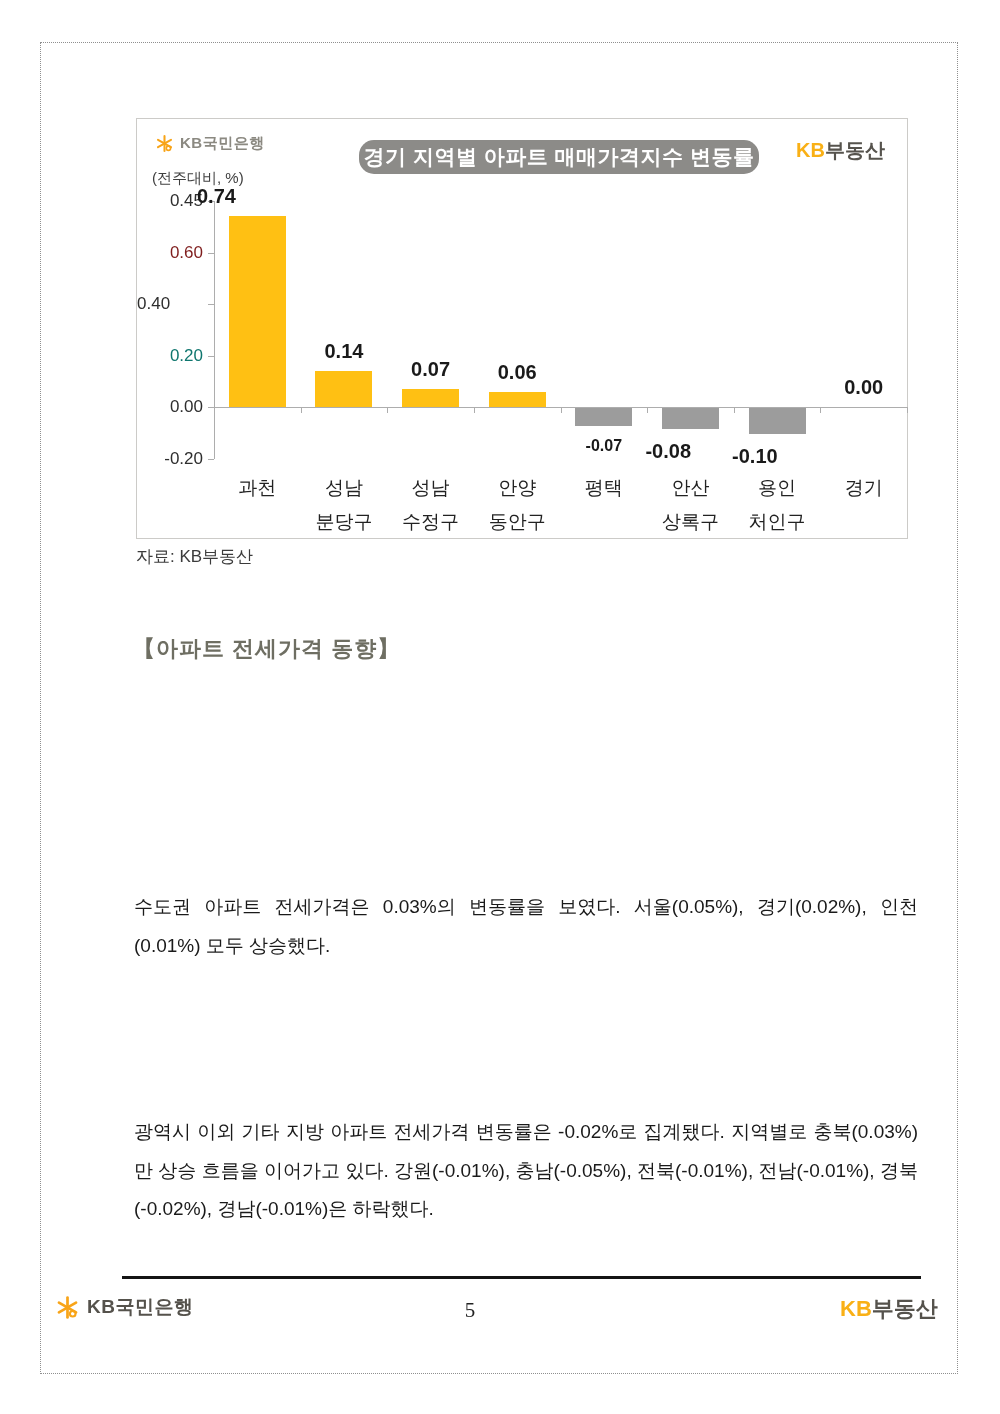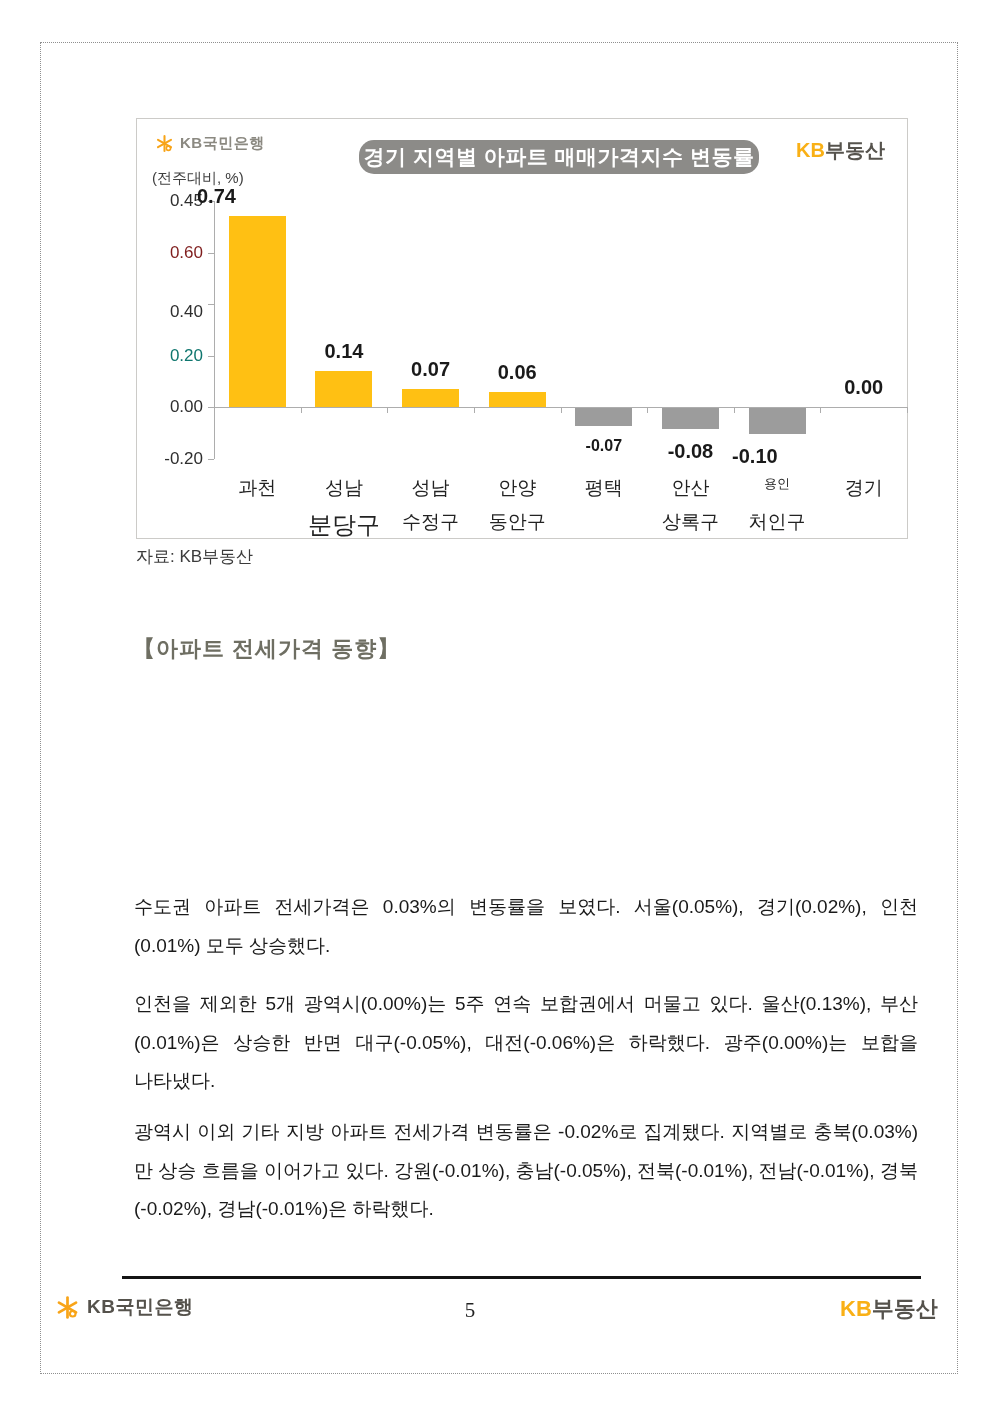--- a/index.html
+++ b/index.html
@@ -87,70 +87,69 @@
     </div>
     <div class="unit-label">(전주대비, %)</div>
     <div id="plot">
         <div style="position: absolute; left: 77px; top: 82px; width: 1px; height: 257.5px; background: rgb(173, 173, 173);"></div>
         <div style="position: absolute; left: 77px; top: 288px; width: 693px; height: 1px; background: rgb(173, 173, 173);"></div>
         <div style="position: absolute; left: 71px; top: 82px; width: 6px; height: 1px; background: rgb(173, 173, 173);"></div>
         <div style="position: absolute; left: 0px; top: 71px; width: 66px; height: 22px; line-height: 22px; text-align: right; font-size: 17px; color: rgb(46, 46, 46);">0.45</div>
         <div style="position: absolute; left: 71px; top: 133.5px; width: 6px; height: 1px; background: rgb(173, 173, 173);"></div>
         <div style="position: absolute; left: 0px; top: 122.5px; width: 66px; height: 22px; line-height: 22px; text-align: right; font-size: 17px; color: #7f1d1d;">0.60</div>
         <div style="position: absolute; left: 71px; top: 185px; width: 6px; height: 1px; background: rgb(173, 173, 173);"></div>
-        <div style="position: absolute; left: 0px; top: 182px; width: 66px; height: 22px; line-height: 22px; text-align: right; font-size: 17px; color: rgb(46, 46, 46);">0.40</div>
+        <div style="position: absolute; left: 0px; top: 174px; width: 66px; height: 22px; line-height: 22px; text-align: left; font-size: 17px; color: rgb(46, 46, 46);">0.40</div>
         <div style="position: absolute; left: 71px; top: 236.5px; width: 6px; height: 1px; background: rgb(173, 173, 173);"></div>
         <div style="position: absolute; left: 0px; top: 225.5px; width: 66px; height: 22px; line-height: 22px; text-align: right; font-size: 17px; color: #0f766e;">0.20</div>
         <div style="position: absolute; left: 71px; top: 288px; width: 6px; height: 1px; background: rgb(173, 173, 173);"></div>
         <div style="position: absolute; left: 0px; top: 277px; width: 66px; height: 22px; line-height: 22px; text-align: right; font-size: 17px; color: rgb(46, 46, 46);">0.00</div>
         <div style="position: absolute; left: 71px; top: 339.5px; width: 6px; height: 1px; background: rgb(173, 173, 173);"></div>
         <div style="position: absolute; left: 0px; top: 328.5px; width: 66px; height: 22px; line-height: 22px; text-align: right; font-size: 17px; color: rgb(46, 46, 46);">-0.20</div>
         <div style="position: absolute; left: 163.625px; top: 288px; width: 1px; height: 6px; background: rgb(173, 173, 173);"></div>
         <div style="position: absolute; left: 250.25px; top: 288px; width: 1px; height: 6px; background: rgb(173, 173, 173);"></div>
         <div style="position: absolute; left: 336.875px; top: 288px; width: 1px; height: 6px; background: rgb(173, 173, 173);"></div>
         <div style="position: absolute; left: 423.5px; top: 288px; width: 1px; height: 6px; background: rgb(173, 173, 173);"></div>
         <div style="position: absolute; left: 510.125px; top: 288px; width: 1px; height: 6px; background: rgb(173, 173, 173);"></div>
         <div style="position: absolute; left: 596.75px; top: 288px; width: 1px; height: 6px; background: rgb(173, 173, 173);"></div>
         <div style="position: absolute; left: 683.375px; top: 288px; width: 1px; height: 6px; background: rgb(173, 173, 173);"></div>
         <div style="position: absolute; left: 770px; top: 288px; width: 1px; height: 6px; background: rgb(173, 173, 173);"></div>
         <div style="position: absolute; left: 91.8125px; top: 97.45px; width: 57px; height: 190.55px; background: rgb(255, 192, 19);"></div>
         <div style="position: absolute; left: 60px; top: 66.45px; width: 90px; font-size: 20px; font-weight: 700; color: rgb(26, 26, 26);">0.74</div>
         <div style="position: absolute; left: 77px; top: 356px; width: 86.625px; text-align: center; font-size: 19px; color: rgb(34, 34, 34);">과천</div>
         <div style="position: absolute; left: 178.438px; top: 251.95px; width: 57px; height: 36.05px; background: rgb(255, 192, 19);"></div>
         <div style="position: absolute; left: 161.938px; top: 220.95px; width: 90px; text-align: center; font-size: 20px; font-weight: 700; color: rgb(26, 26, 26);">0.14</div>
         <div style="position: absolute; left: 163.625px; top: 356px; width: 86.625px; text-align: center; font-size: 19px; color: rgb(34, 34, 34);">성남</div>
-        <div style="position: absolute; left: 163.625px; top: 390px; width: 86.625px; text-align: center; font-size: 24px; color: rgb(34, 34, 34);">분당구</div>
+        <div style="position: absolute; left: 163.625px; top: 390px; width: 86.625px; text-align: center; font-size: 19px; color: rgb(34, 34, 34);">분당구</div>
         <div style="position: absolute; left: 265.062px; top: 269.975px; width: 57px; height: 18.025px; background: rgb(255, 192, 19);"></div>
         <div style="position: absolute; left: 248.562px; top: 238.975px; width: 90px; text-align: center; font-size: 20px; font-weight: 700; color: rgb(26, 26, 26);">0.07</div>
         <div style="position: absolute; left: 250.25px; top: 356px; width: 86.625px; text-align: center; font-size: 19px; color: rgb(34, 34, 34);">성남</div>
         <div style="position: absolute; left: 250.25px; top: 390px; width: 86.625px; text-align: center; font-size: 19px; color: rgb(34, 34, 34);">수정구</div>
         <div style="position: absolute; left: 351.688px; top: 272.55px; width: 57px; height: 15.45px; background: rgb(255, 192, 19);"></div>
         <div style="position: absolute; left: 335.188px; top: 241.55px; width: 90px; text-align: center; font-size: 20px; font-weight: 700; color: rgb(26, 26, 26);">0.06</div>
         <div style="position: absolute; left: 336.875px; top: 356px; width: 86.625px; text-align: center; font-size: 19px; color: rgb(34, 34, 34);">안양</div>
         <div style="position: absolute; left: 336.875px; top: 390px; width: 86.625px; text-align: center; font-size: 19px; color: rgb(34, 34, 34);">동안구</div>
         <div style="position: absolute; left: 438.312px; top: 289px; width: 57px; height: 18.025px; background: rgb(156, 156, 156);"></div>
         <div style="position: absolute; left: 421.812px; top: 318.025px; width: 90px; text-align: center; font-size: 16px; font-weight: 700; color: rgb(26, 26, 26);">-0.07</div>
         <div style="position: absolute; left: 423.5px; top: 356px; width: 86.625px; text-align: center; font-size: 19px; color: rgb(34, 34, 34);">평택</div>
         <div style="position: absolute; left: 524.938px; top: 289px; width: 57px; height: 20.6px; background: rgb(156, 156, 156);"></div>
-        <div style="position: absolute; left: 508.438px; top: 320.6px; width: 90px; text-align: center; font-size: 20px; font-weight: 700; color: rgb(26, 26, 26);">-0.08</div>
+        <div style="position: absolute; left: 508.438px; top: 320.6px; width: 90px; font-size: 20px; font-weight: 700; color: rgb(26, 26, 26);">-0.08</div>
         <div style="position: absolute; left: 510.125px; top: 356px; width: 86.625px; text-align: center; font-size: 19px; color: rgb(34, 34, 34);">안산</div>
         <div style="position: absolute; left: 510.125px; top: 390px; width: 86.625px; text-align: center; font-size: 19px; color: rgb(34, 34, 34);">상록구</div>
         <div style="position: absolute; left: 611.562px; top: 289px; width: 57px; height: 25.75px; background: rgb(156, 156, 156);"></div>
         <div style="position: absolute; left: 595.062px; top: 325.75px; width: 90px; text-align: left; font-size: 20px; font-weight: 700; color: rgb(26, 26, 26);">-0.10</div>
-        <div style="position: absolute; left: 596.75px; top: 356px; width: 86.625px; text-align: center; font-size: 13px; color: rgb(34, 34, 34);">용인</div>
+        <div style="position: absolute; left: 596.75px; top: 356px; width: 86.625px; text-align: center; font-size: 19px; color: rgb(34, 34, 34);">용인</div>
         <div style="position: absolute; left: 596.75px; top: 390px; width: 86.625px; text-align: center; font-size: 19px; color: rgb(34, 34, 34);">처인구</div>
         <div style="position: absolute; left: 681.688px; top: 257px; width: 90px; text-align: center; font-size: 20px; font-weight: 700; color: rgb(26, 26, 26);">0.00</div>
         <div style="position: absolute; left: 683.375px; top: 356px; width: 86.625px; text-align: center; font-size: 19px; color: rgb(34, 34, 34);">경기</div>
       </div>
   </div>
   <div class="source-note">자료: KB부동산</div>
 
   <div class="section-heading">【아파트 전세가격 동향】</div>
   <p class="para para-2">수도권 아파트 전세가격은 0.03%의 변동률을 보였다. 서울(0.05%), 경기(0.02%), 인천(0.01%) 모두 상승했다.</p>
-  <p class="para para-3">인천을 제외한 5개 광역시(0.00%)는 5주 연속 보합권에서 머물고 있다. 울산(0.13%), 부산(0.01%)은 상승한 반면 대구(-0.05%), 대전(-0.06%)은 하락했다. 광주(0.00%)는 보합을 나타냈다.</p>
   <p class="para para-4">광역시 이외 기타 지방 아파트 전세가격 변동률은 -0.02%로 집계됐다. 지역별로 충북(0.03%)만 상승 흐름을 이어가고 있다. 강원(-0.01%), 충남(-0.05%), 전북(-0.01%), 전남(-0.01%), 경북(-0.02%), 경남(-0.01%)은 하락했다.</p>
 
   <div class="footer-line"></div>
   <div class="footer-kb-bank">
     <svg width="25" height="25" viewBox="0 0 24 24">
       <g stroke="#F8A418" stroke-width="2.6" stroke-linecap="round" fill="none">
         <line x1="12" y1="2.5" x2="12" y2="21.5"></line>
         <line x1="3.8" y1="7.3" x2="20.2" y2="16.7"></line>
         <line x1="20.2" y1="7.3" x2="3.8" y2="16.7"></line>
       </g>

